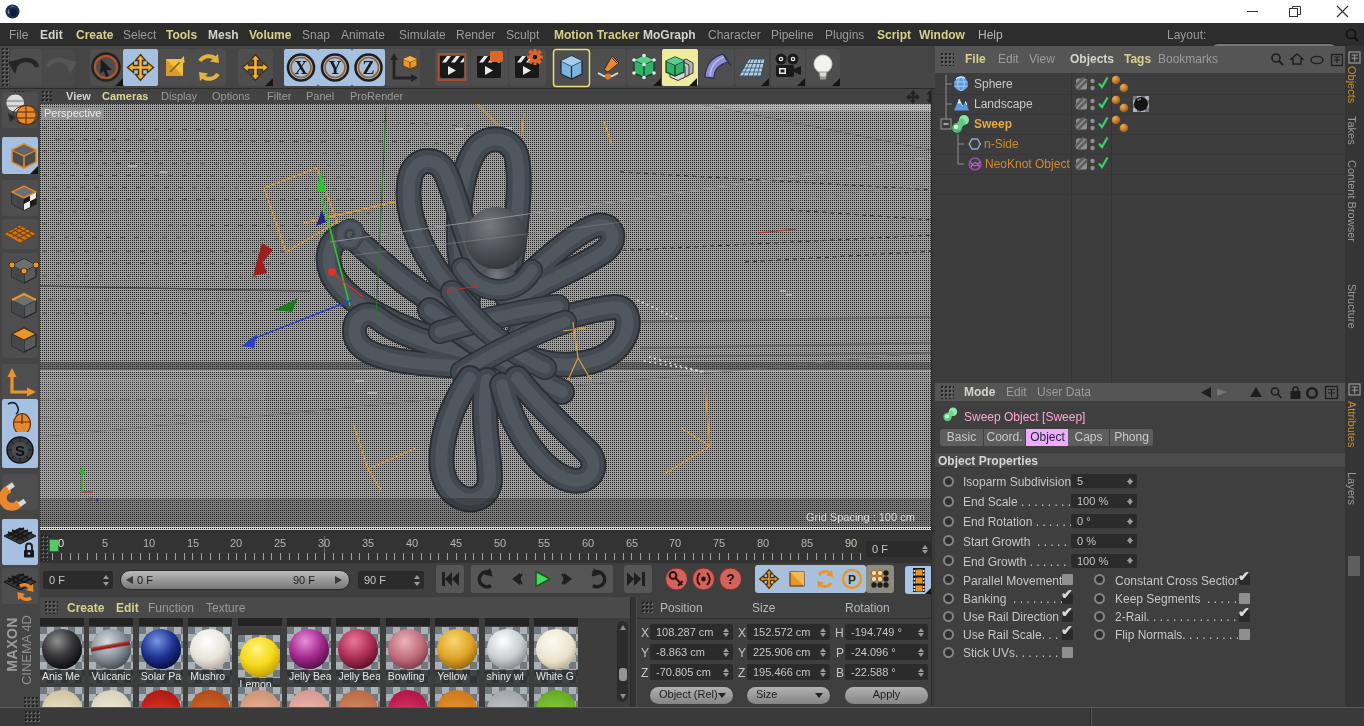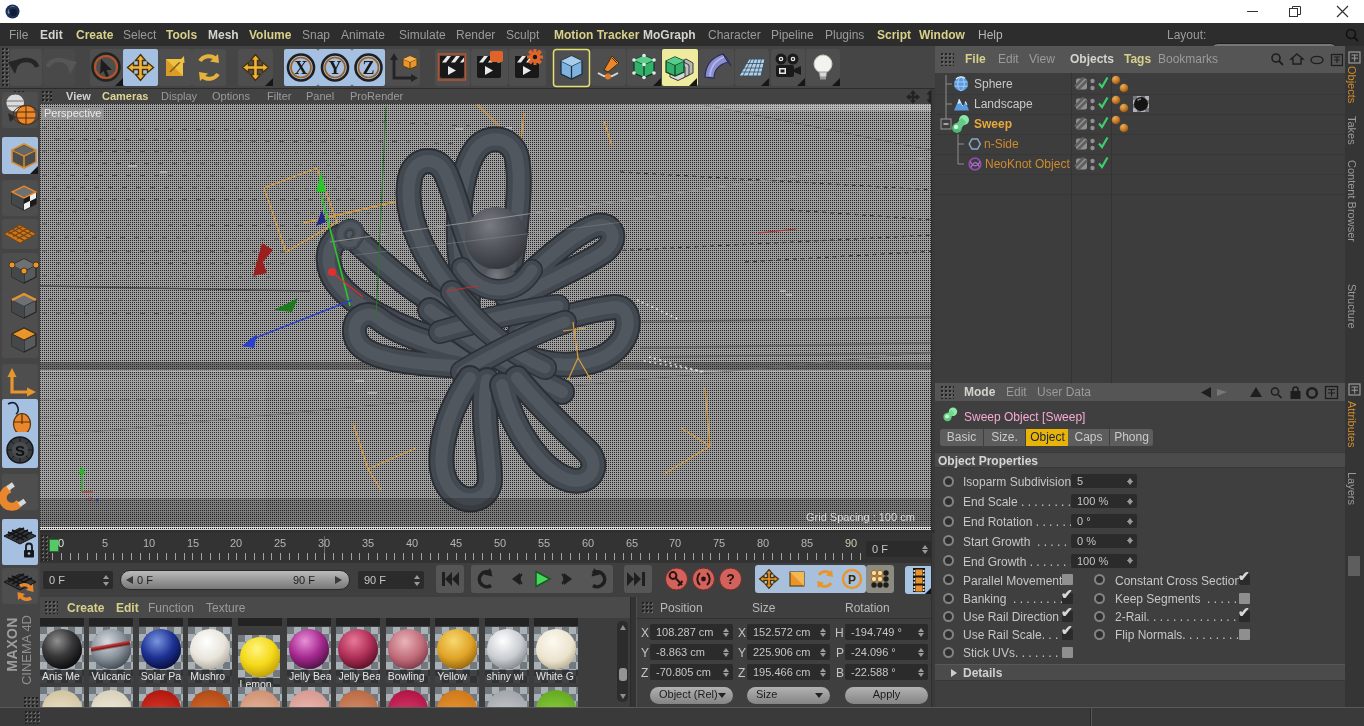--- a/index.html
+++ b/index.html
@@ -1063,22 +1063,22 @@
       </g>
     </svg>
     <svg class="abs" style="left:8px;top:24px" width="15" height="15">
       <circle cx="4.5" cy="10" r="4.2" fill="#58c878"></circle>
       <circle cx="10" cy="4.8" r="4.2" fill="#90e8a8"></circle>
       <path d="M4.5 10 Q7 7 10 4.8" stroke="#70d890" stroke-width="5" fill="none"></path>
       <circle cx="4" cy="9.5" r="2" fill="#e8fce8" opacity="0.8"></circle>
     </svg>
     <div class="abs" style="left:29px;top:27px;font-size:12px;color:#f9a8d4">Sweep Object [Sweep]</div>
     <div class="tab" style="left:5px;width:43px;border-radius:3px 0 0 3px"><span style="position:relative;top:1px">Basic</span></div>
-    <div class="tab" style="left:49px;width:41px"><span style="position:relative;top:1px">Size.</span></div>
-    <div class="tab" style="left:91px;width:43px;background:#eab308;color:#16273e"><span style="position:relative;top:1px">Object</span></div>
+    <div class="tab" style="left:49px;width:41px"><span style="position:relative;top:1px">Coord.</span></div>
+    <div class="tab" style="left:91px;width:43px;background:#f0abfc;color:#16273e"><span style="position:relative;top:1px">Object</span></div>
     <div class="tab" style="left:133px;width:41px"><span style="position:relative;top:1px">Caps</span></div>
     <div class="tab" style="left:175px;width:43px;border-radius:0 3px 3px 0"><span style="position:relative;top:1px">Phong</span></div>
     <div class="abs" style="left:0;top:69px;width:410px;height:16px;background:#4b4b4b;border-top:1px solid #3a3a3a;border-bottom:1px solid #383838">
       <div class="abs" style="left:3px;top:1px;font-size:12px;font-weight:bold;color:#d6d6d6">Object Properties</div>
     </div>
     <div id="attrrows">
       <div class="radio" style="left:7.7px;top:92.9px"></div>
       <div class="alabel" style="left:28px;top:92px">Isoparm Subdivision</div>
       <div class="vfield" style="left:136px;top:91.4px;width:66px;height:14px">
           <div class="vt" style="top:1px">5</div>
@@ -1139,24 +1139,20 @@
       <div class="cbox dark" style="left:127px;top:245.6px"></div>
       <div class="check" style="left:126px;top:239.2px">✔</div>
       <div class="radio" style="left:158.5px;top:245.6px"></div>
       <div class="alabel" style="left:180px;top:244.9px">Flip Normals. . . . . . . . .</div>
       <div class="cbox" style="left:304px;top:245.6px"></div>
 
       <div class="radio" style="left:7.7px;top:263.8px"></div>
       <div class="alabel" style="left:28px;top:263.1px">Stick UVs. . . . . . . . .</div>
       <div class="cbox" style="left:127px;top:263.8px"></div>
     </div>
-    <div class="abs" style="left:0;top:281px;width:410px;height:17px;background:#4b4b4b;border-top:1px solid #585858;border-bottom:1px solid #383838">
-      <div class="abs" style="left:16px;top:4px;width:0;height:0;border-top:4.5px solid transparent;border-bottom:4.5px solid transparent;border-left:6px solid #cdcdcd"></div>
-      <div class="abs" style="left:28px;top:1px;font-size:12px;font-weight:bold;color:#d0d0d0">Details</div>
-    </div>
   </div>
   <div class="abs" id="tabstrip">
     <svg class="abs" style="left:3px;top:5px" width="13" height="13">
       <rect x="1" y="1" width="11" height="11" fill="none" stroke="#9a9a9a" stroke-width="1.2"></rect>
       <path d="M3.5 4 L10 4 M6.7 4 L6.7 10.5 M3.5 7.2 L10 7.2" stroke="#9a9a9a" stroke-width="1"></path>
     </svg>
     <div class="vtab act" style="top:20px">Objects</div>
     <div class="vtab" style="top:70px">Takes</div>
     <div class="vtab" style="top:114px">Content Browser</div>
     <div class="vtab" style="top:238px">Structure</div>

